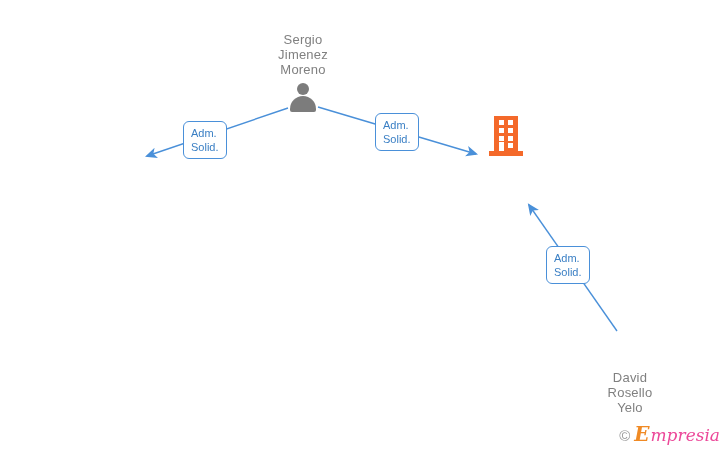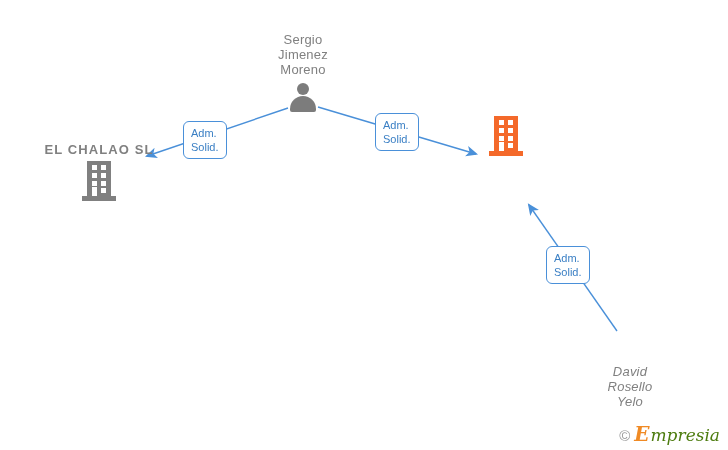--- a/index.html
+++ b/index.html
@@ -149,21 +149,21 @@
   }
   .wm-e {
     color: #f08a24;
     font-size: 20px;
     line-height: 20px;
     font-family: "DejaVu Serif", serif;
     font-style: italic;
     font-weight: bold;
   }
   .wm-rest {
-    color: #4d7c0f;
+    color: #ec4899;
     font-size: 17px;
     line-height: 17px;
     font-family: "DejaVu Serif", serif;
     font-style: italic;
     margin-left: -3px;
   }
 </style>
 </head>
 <body>
 
@@ -186,54 +186,39 @@
   <div class="node" style="left:233px; top:32px;">
     <div class="node-label person">Sergio
 Jimenez
 Moreno</div>
     <div class="psn" style="margin-top:6px;">
       <div class="head"></div>
       <div class="body"></div>
     </div>
   </div>
 
-  <div class="node" style="left:29px; top:142px;">
-    <div class="node-label company">EL CHALAO  SL</div>
-    <div class="bld bld-gray">
-      <div class="tower"></div>
-      <div class="win" style="left:10px; top:4px;"></div>
-      <div class="win" style="left:19px; top:4px;"></div>
-      <div class="win" style="left:10px; top:12px;"></div>
-      <div class="win" style="left:19px; top:12px;"></div>
-      <div class="win" style="left:10px; top:20px;"></div>
-      <div class="win" style="left:19px; top:20px;"></div>
-      <div class="win" style="left:19px; top:27px;"></div>
-      <div class="door" style="left:10px; top:26px; height:9px;"></div>
-      <div class="plinth"></div>
-    </div>
-  </div>
 
   <div class="node" style="left:436px; top:112px;">
     <div class="bld bld-orange">
       <div class="tower"></div>
       <div class="win" style="left:10px; top:4px;"></div>
       <div class="win" style="left:19px; top:4px;"></div>
       <div class="win" style="left:10px; top:12px;"></div>
       <div class="win" style="left:19px; top:12px;"></div>
       <div class="win" style="left:10px; top:20px;"></div>
       <div class="win" style="left:19px; top:20px;"></div>
       <div class="win" style="left:19px; top:27px;"></div>
       <div class="door" style="left:10px; top:26px; height:9px;"></div>
       <div class="plinth"></div>
     </div>
   </div>
 
   <div class="node" style="left:560px; top:334px;">
     <div class="psn"></div>
-    <div class="node-label person" style="font-style:italic;">David
+    <div class="node-label person" style="margin-top:6px;">David
 Rosello
 Yelo</div>
   </div>
 
   <div class="rel" style="left:183px; top:121px;">Adm.
 Solid.</div>
 
   <div class="rel" style="left:375px; top:113px;">Adm.
 Solid.</div>
 

